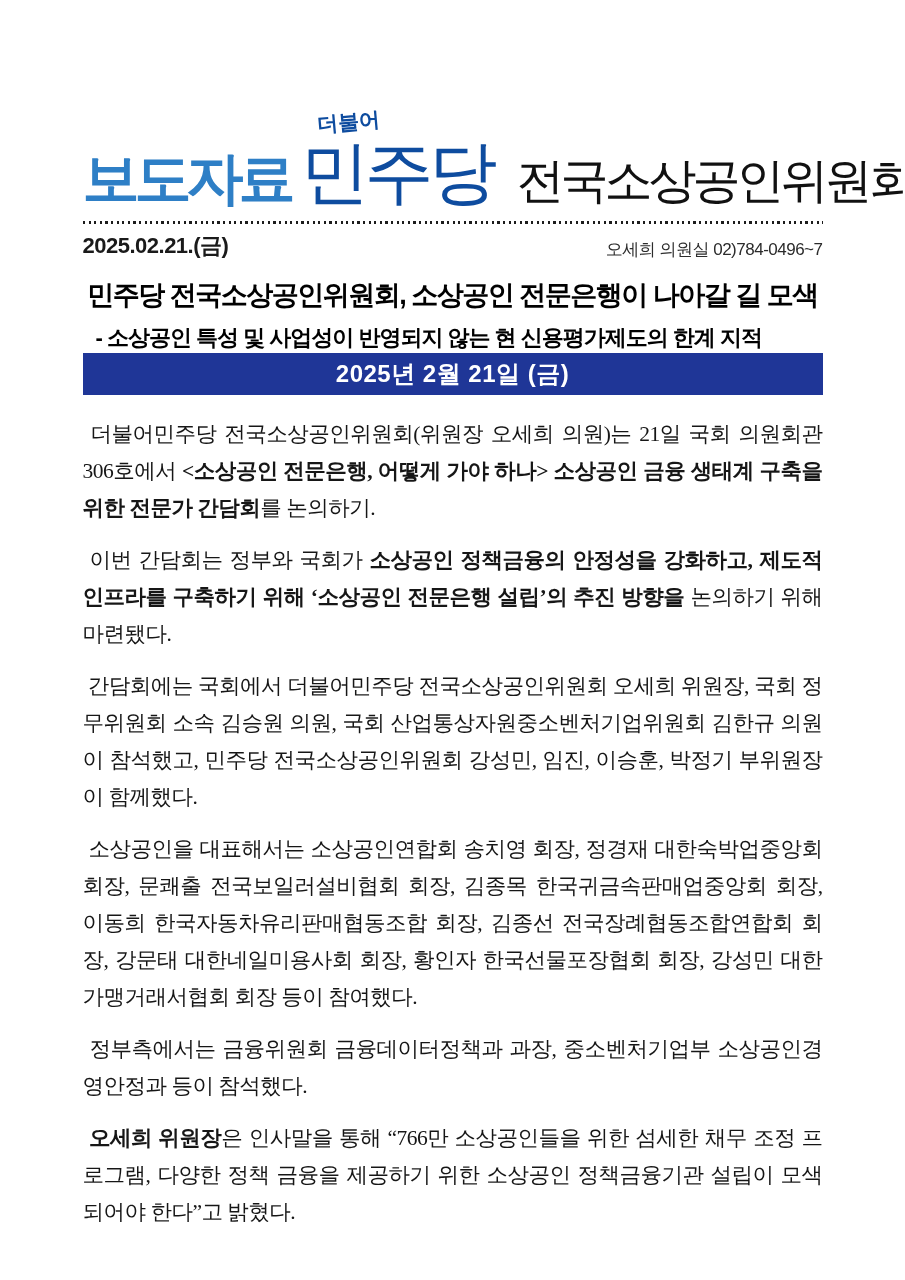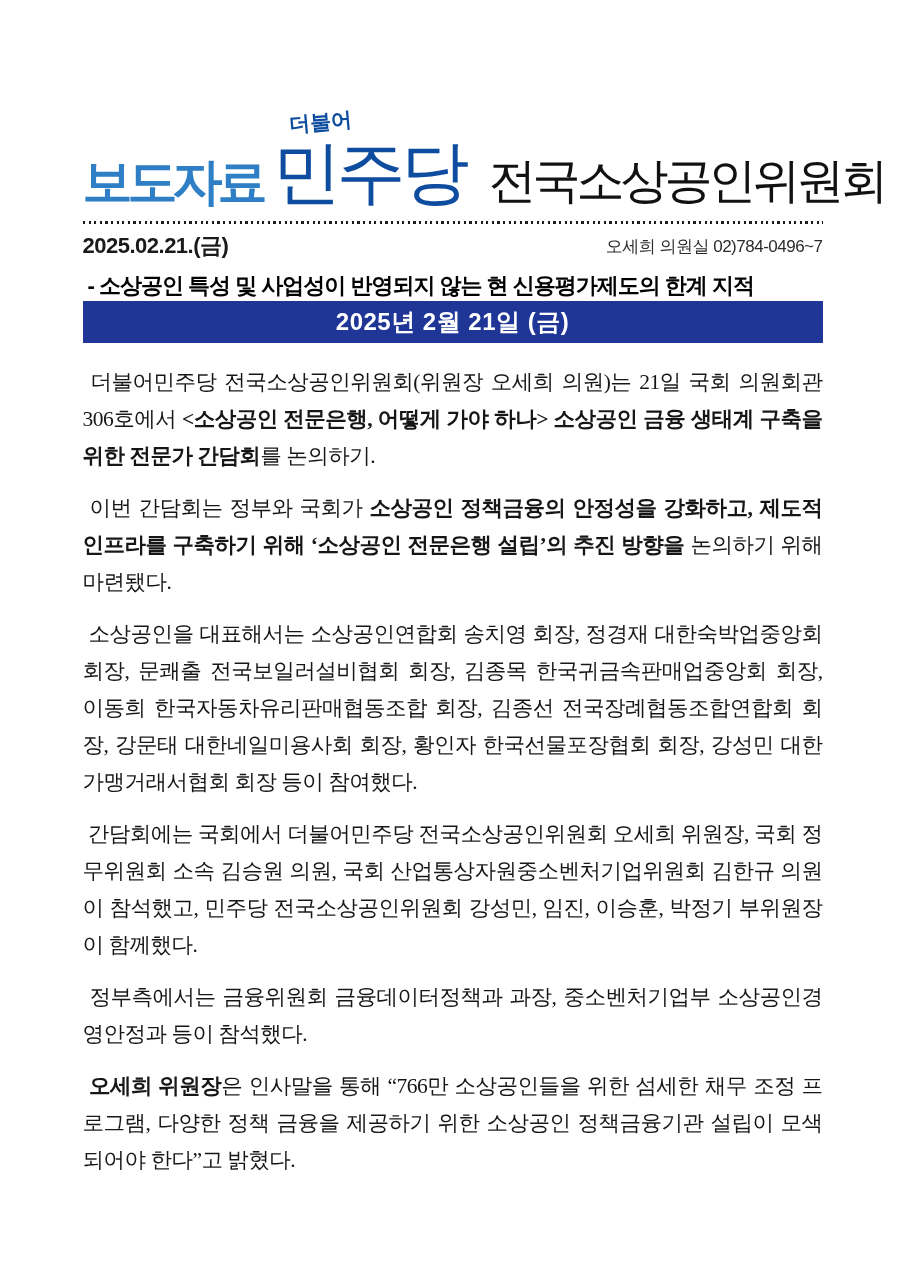--- a/index.html
+++ b/index.html
@@ -24,21 +24,21 @@
 
   
   .logo-row {
     margin-top: 138px;
     display: flex;
     align-items: flex-end;
     line-height: 1;
     white-space: nowrap;
   }
   .logo-press {
-    font-size: 50px;
+    font-size: 57px;
     font-weight: 900;
     color: var(--press-blue);
     letter-spacing: -5px;
   }
   .logo-party-wrap { position: relative; margin-left: 10px; }
   .logo-party-main {
     font-size: 69px;
     font-weight: 400;
     color: var(--party-navy);
     letter-spacing: -5px;
@@ -64,36 +64,36 @@
   }
   .dotted-rule {
     margin-top: 14px;
     height: 3px;
     background: repeating-linear-gradient(90deg, #1c1c1c 0 2.2px, transparent 2.2px 5.6px);
   }
   .meta-row {
     margin-top: 7px;
     display: flex;
     justify-content: space-between;
-    align-items: center;
+    align-items: flex-end;
   }
   .meta-date { font-size: 22px; font-weight: 800; letter-spacing: -0.5px; }
   .meta-contact { font-size: 17px; font-weight: 400; color: #2b2b2b; letter-spacing: -0.5px; }
 
   
   .headline-title {
     margin: 16px 0 0 0;
     text-align: center;
     font-size: 27px;
     font-weight: 900;
     letter-spacing: -1.5px;
     line-height: 36px;
     color: #000;
   }
-  .subpoints { margin-top: 9px; padding-left: 5px; }
+  .subpoints { margin-top: 9px; padding-left: 5px; margin-left: 8px; }
   .subpoint {
     font-size: 22px;
     font-weight: 800;
     letter-spacing: -1px;
     line-height: 31px;
     color: #000;
   }
 
   
   .date-banner {
@@ -139,30 +139,31 @@
 
       <div class="dotted-rule"></div>
 
       <div class="meta-row">
         <span class="meta-date">2025.02.21.(금)</span>
         <span class="meta-contact">오세희 의원실 02)784-0496~7</span>
       </div>
     </header>
 
     <section>
+      <h1 class="headline-title">민주당 전국소상공인위원회, 소상공인 전문은행이 나아갈 길 모색</h1>
       <div class="subpoints" id="subpoints">
           <div class="subpoint">- 소상공인 특성 및 사업성이 반영되지 않는 현 신용평가제도의 한계 지적</div>
         </div>
     </section>
 
     <div class="date-banner">2025년 2월 21일 (금)</div>
 
     <main class="body-text" id="body-paragraphs">
         <p class="para"><span> 더불어민주당 전국소상공인위원회(위원장 오세희 의원)는 21일 국회 의원회관 306호에서 </span><span class="b">&lt;소상공인 전문은행, 어떻게 가야 하나&gt; 소상공인 금융 생태계 구축을 위한 전문가 간담회</span><span>를 논의하기.</span></p>
         <p class="para"><span> 이번 간담회는 정부와 국회가 </span><span class="b">소상공인 정책금융의 안정성을 강화하고, 제도적 인프라를 구축하기 위해 ‘소상공인 전문은행 설립’의 추진 방향을</span><span> 논의하기 위해 마련됐다.</span></p>
+        <p class="para"><span> 간담회에는 국회에서 더불어민주당 전국소상공인위원회 오세희 위원장, 국회 정무위원회 소속 김승원 의원, 국회 산업통상자원중소벤처기업위원회 김한규 의원이 참석했고, 민주당 전국소상공인위원회 강성민, 임진, 이승훈, 박정기 부위원장이 함께했다.</span></p>
         <p class="para"><span> 소상공인을 대표해서는 소상공인연합회 송치영 회장, 정경재 대한숙박업중앙회 회장, 문쾌출 전국보일러설비협회 회장, 김종목 한국귀금속판매업중앙회 회장, 이동희 한국자동차유리판매협동조합 회장, 김종선 전국장례협동조합연합회 회장, 강문태 대한네일미용사회 회장, 황인자 한국선물포장협회 회장, 강성민 대한가맹거래서협회 회장 등이 참여했다.</span></p>
-        <p class="para"><span> 간담회에는 국회에서 더불어민주당 전국소상공인위원회 오세희 위원장, 국회 정무위원회 소속 김승원 의원, 국회 산업통상자원중소벤처기업위원회 김한규 의원이 참석했고, 민주당 전국소상공인위원회 강성민, 임진, 이승훈, 박정기 부위원장이 함께했다.</span></p>
         <p class="para"><span> 정부측에서는 금융위원회 금융데이터정책과 과장, 중소벤처기업부 소상공인경영안정과 등이 참석했다.</span></p>
         <p class="para"><span> </span><span class="b">오세희 위원장</span><span>은 인사말을 통해 “766만 소상공인들을 위한 섬세한 채무 조정 프로그램, 다양한 정책 금융을 제공하기 위한 소상공인 정책금융기관 설립이 모색되어야 한다”고 밝혔다.</span></p>
       </main>
 
   </div>
 </div>
 
 </body></html>

